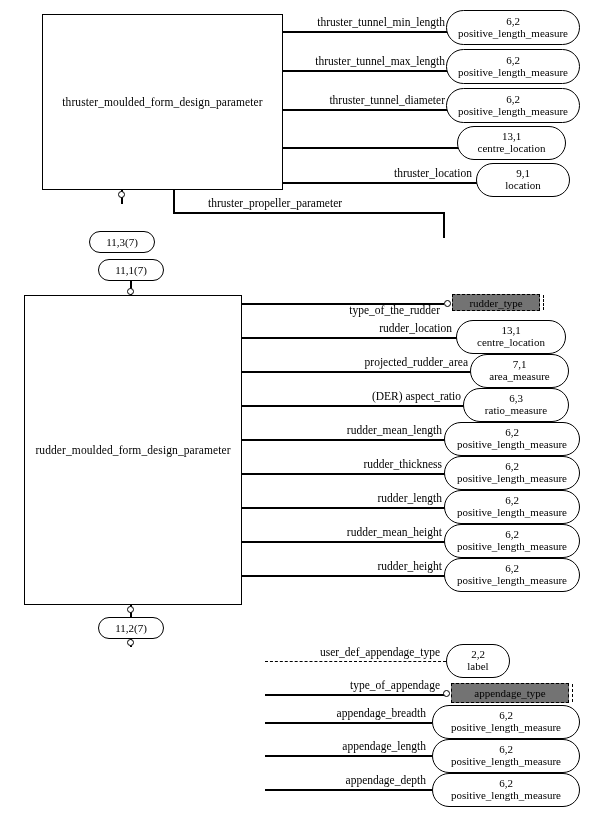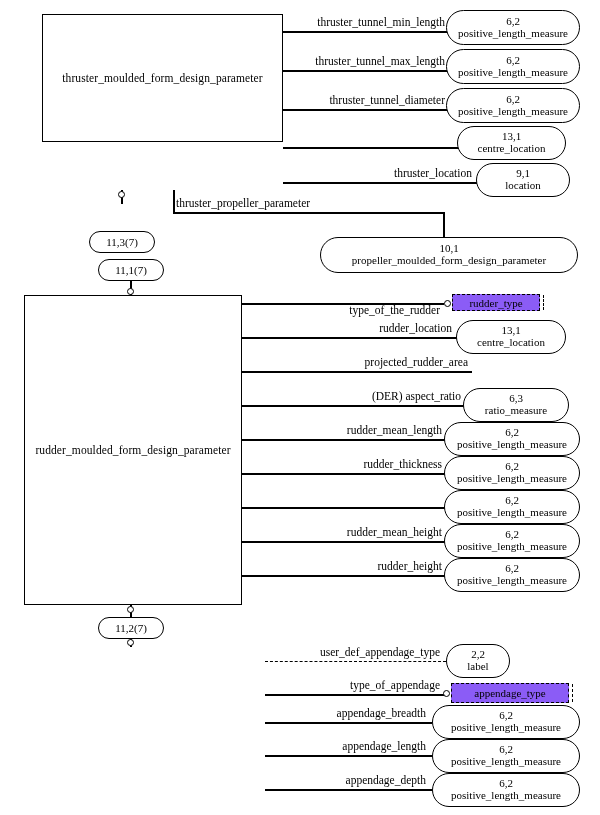--- a/index.html
+++ b/index.html
@@ -33,21 +33,21 @@
   
   .pageref{
     position:absolute;border:1.7px solid #000;background:#fff;
     border-radius:999px;box-sizing:border-box;
     display:flex;align-items:center;justify-content:center;
     font-size:11px;
   }
 
   
   .dashbox{
-    position:absolute;border:1.7px dashed #000;background:#8b5cf6;
+    position:absolute;border:1.7px dashed #000;background:#737373;
     box-sizing:border-box;
     display:flex;align-items:center;justify-content:center;
     font-size:11px;white-space:nowrap;
   }
   .dashbox.double::after{
     content:"";position:absolute;right:-5px;top:0;bottom:0;
     border-right:1.7px dashed #000;
   }
 
   
@@ -68,21 +68,21 @@
   .conn{
     position:absolute;width:7px;height:7px;border:1.6px solid #000;
     border-radius:50%;background:#fff;box-sizing:border-box;
   }
 </style>
 </head>
 <body>
 
 <div id="diagram">
 
-  <div class="entity-box" style="left:42px;top:14px;width:241px;height:128px;">
+  <div class="entity-box" style="left:42px;top:14px;width:241px;height:176px;">
     <span class="entity-label">thruster_moulded_form_design_parameter</span>
   </div>
 
   <div class="ln h" style="left:283px;top:31px;width:167px;"></div>
   <div class="ln h" style="left:283px;top:70px;width:167px;"></div>
   <div class="ln h" style="left:283px;top:109px;width:167px;"></div>
   <div class="ln h" style="left:283px;top:147px;width:175px;"></div>
   <div class="ln h" style="left:283px;top:182px;width:194px;"></div>
 
   <div class="attr-label" style="left:290px;top:16px;width:155px;">thruster_tunnel_min_length</div>
@@ -113,26 +113,22 @@
 
   <div class="ln v" style="left:121px;top:190px;height:14px;"></div>
   <div class="conn" style="left:118px;top:191px;"></div>
   <div class="pageref" style="left:89px;top:204px;width:66px;height:22px;margin-top:27px;">
     <span>11,3(7)</span>
   </div>
 
   <div class="ln v" style="left:173px;top:190px;height:23px;"></div>
   <div class="ln h" style="left:173px;top:212px;width:271px;"></div>
   <div class="ln v" style="left:443px;top:212px;height:26px;"></div>
-  <div class="attr-label" style="left:176px;top:197px;width:240px;text-align:left;">thruster_propeller_parameter</div>
-
-  <div class="capsule" style="left:320px;top:237px;width:258px;height:36px;">
-    <span class="num">10,1</span>
-    <span class="nm">propeller_moulded_form_design_parameter</span>
-  </div>
+  <div class="attr-label" style="left:208px;top:197px;width:240px;text-align:left;">thruster_propeller_parameter</div>
+
 
   <div class="pageref" style="left:98px;top:259px;width:66px;height:22px;">
     <span>11,1(7)</span>
   </div>
   <div class="ln v" style="left:130px;top:281px;height:14px;"></div>
   <div class="conn" style="left:127px;top:288px;"></div>
 
   <div class="entity-box" style="left:24px;top:295px;width:218px;height:310px;">
     <span class="entity-label">rudder_moulded_form_design_parameter</span>
   </div>
@@ -146,31 +142,36 @@
   <div class="ln h" style="left:242px;top:507px;width:204px;"></div>
   <div class="ln h" style="left:242px;top:541px;width:204px;"></div>
   <div class="ln h" style="left:242px;top:575px;width:204px;"></div>
 
   <div class="attr-label" style="left:250px;top:304px;width:190px;">type_of_the_rudder</div>
   <div class="attr-label" style="left:250px;top:322px;width:202px;">rudder_location</div>
   <div class="attr-label" style="left:250px;top:356px;width:218px;">projected_rudder_area</div>
   <div class="attr-label" style="left:250px;top:390px;width:211px;">(DER) aspect_ratio</div>
   <div class="attr-label" style="left:250px;top:424px;width:192px;">rudder_mean_length</div>
   <div class="attr-label" style="left:250px;top:458px;width:192px;">rudder_thickness</div>
+  <div class="attr-label" style="left:250px;top:492px;width:192px;">rudder_length</div>
   <div class="attr-label" style="left:250px;top:526px;width:192px;">rudder_mean_height</div>
   <div class="attr-label" style="left:250px;top:560px;width:192px;">rudder_height</div>
 
   <div class="conn" style="left:444px;top:300px;"></div>
   <div class="dashbox double" style="left:452px;top:294px;width:88px;height:17px;">
     <span>rudder_type</span>
   </div>
 
   <div class="capsule" style="left:456px;top:320px;width:110px;height:34px;">
     <span class="num">13,1</span>
     <span class="nm">centre_location</span>
+  </div>
+  <div class="capsule" style="left:470px;top:354px;width:99px;height:34px;">
+    <span class="num">7,1</span>
+    <span class="nm">area_measure</span>
   </div>
   <div class="capsule" style="left:463px;top:388px;width:106px;height:34px;">
     <span class="num">6,3</span>
     <span class="nm">ratio_measure</span>
   </div>
   <div class="capsule" style="left:444px;top:422px;width:136px;height:34px;">
     <span class="num">6,2</span>
     <span class="nm">positive_length_measure</span>
   </div>
   <div class="capsule" style="left:444px;top:456px;width:136px;height:34px;">

